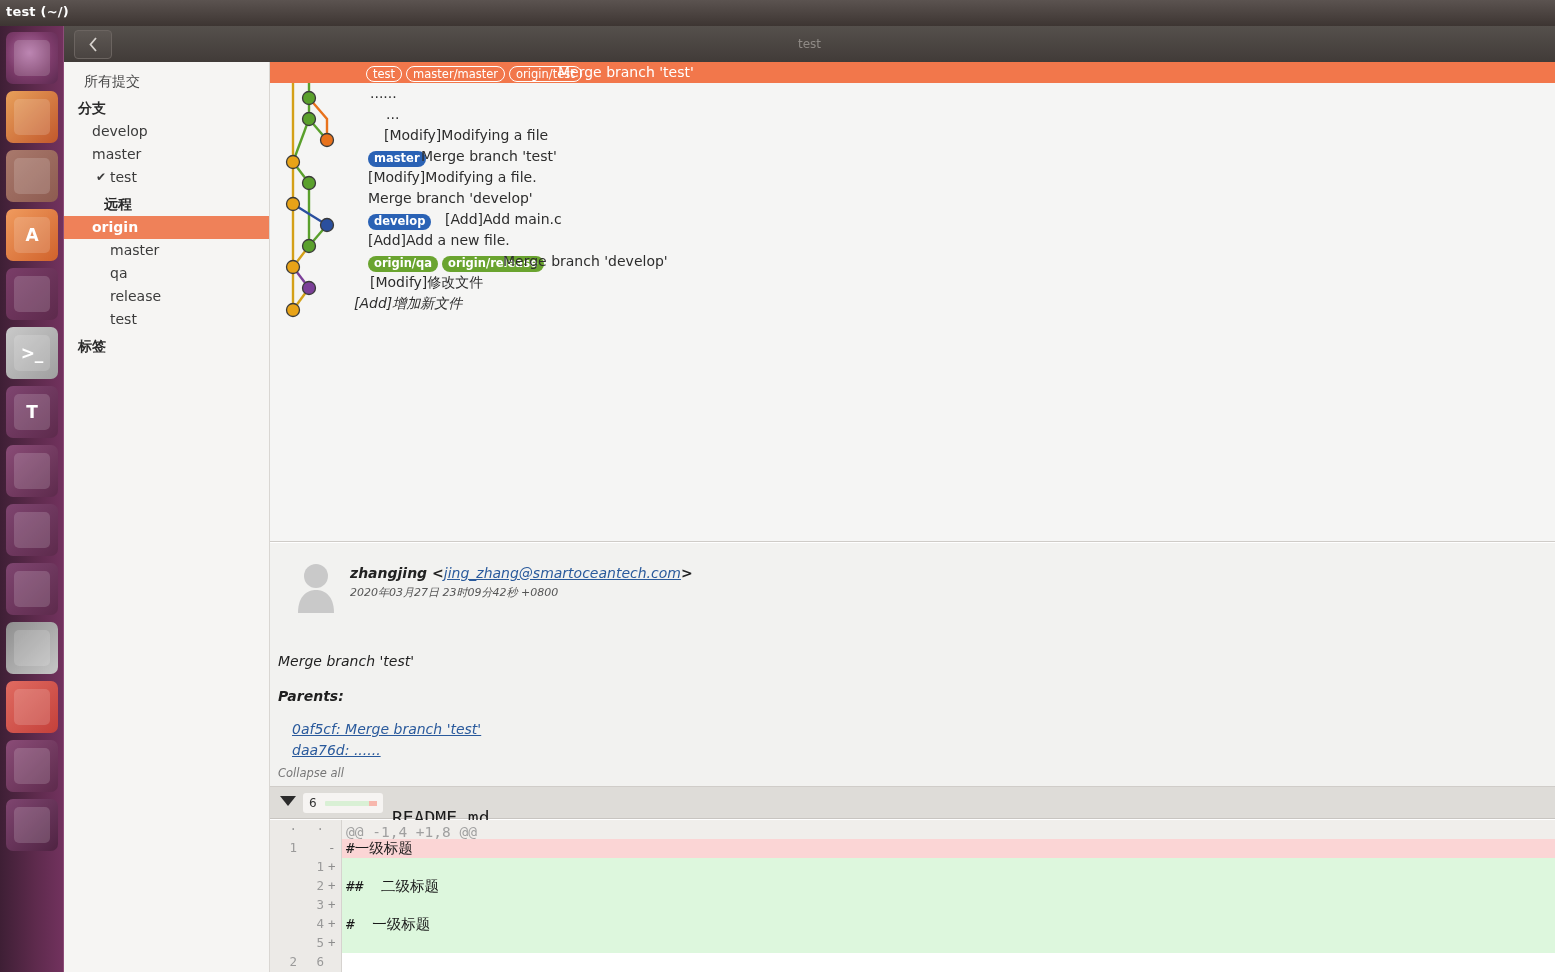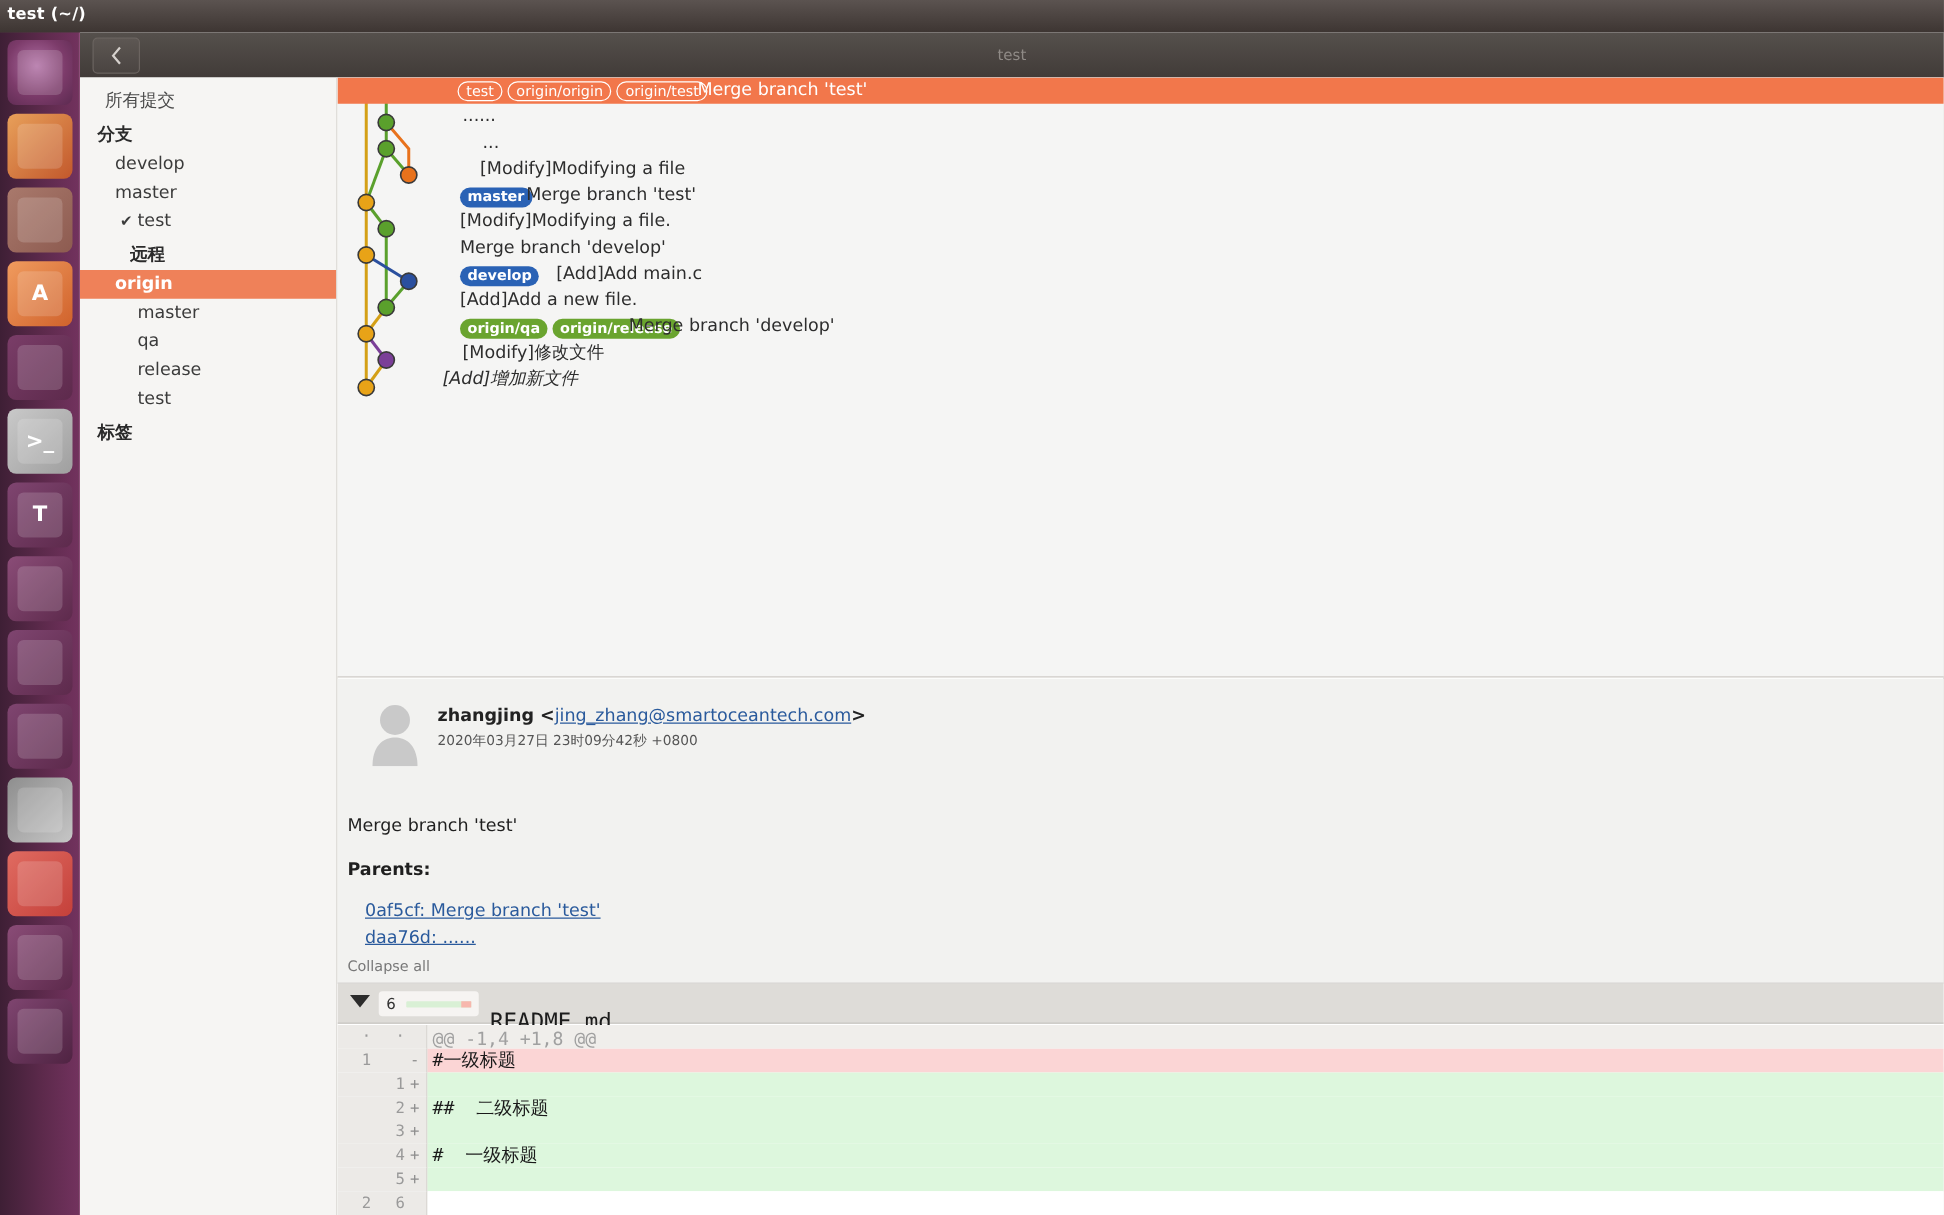--- a/index.html
+++ b/index.html
@@ -64,20 +64,21 @@
   .li-edit   { background: linear-gradient(135deg,#8e8e8e,#c6c6c6); }
   .li-git    { background: linear-gradient(135deg,#e06b61,#c4403a); }
   .li-media  { background: linear-gradient(135deg,#8a4c77,#5d2a4c); }
   .li-ws     { background: linear-gradient(135deg,#7f4570,#4f2342); }
 
   
   #app {
     position: absolute; left: 64px; top: 26px;
     width: 1491px; height: 946px;
     background: #ffffff;
+    border-radius: 19px;
   }
   #app-titlebar {
     position: absolute; left: 0; top: 0; width: 1491px; height: 36px;
     background: linear-gradient(180deg,#55504c 0%, #413b38 100%);
   }
   #back-btn {
     position: absolute; left: 10px; top: 4px; width: 38px; height: 29px;
     background: linear-gradient(180deg,#5d5753 0%,#4a4441 100%);
     border: 1px solid #6b6460; border-radius: 4px;
     display: flex; align-items: center; justify-content: center;
@@ -142,20 +143,21 @@
   .badge-blue  { background: #2a62b5; }
   .badge-green { background: #6aa42f; }
   .badge-wrap { position: absolute; top: 2px; white-space: nowrap; }
 
   
   #detail-pane {
     position: absolute; left: 206px; top: 517px;
     width: 1285px; height: 310px;
     background: #f2f2f0;
     overflow: hidden;
+    font-style: italic;
   }
   #avatar {
     position: absolute; left: 24px; top: 18px; width: 44px; height: 52px;
   }
   #author-line {
     position: absolute; left: 80px; top: 22px;
     font-size: 14px; color: #222222; font-weight: bold;
   }
   #author-line .email { color: #2a5a9c; text-decoration: underline; font-weight: normal; }
   #date-line {
@@ -360,21 +362,21 @@
           <circle cx="23" cy="142" r="6.5" fill="#e8a317"></circle>
           <circle cx="57" cy="163" r="6.5" fill="#2a4f9e"></circle>
           <circle cx="39" cy="184" r="6.5" fill="#5aa02c"></circle>
           <circle cx="23" cy="205" r="6.5" fill="#e8a317"></circle>
           <circle cx="39" cy="226" r="6.5" fill="#7b3f98"></circle>
           <circle cx="23" cy="248" r="6.5" fill="#e8a317"></circle>
         </g>
       </svg>
       <div id="commit-rows">
           <div class="commit-row sel" style="top: 0px;">
-            <span class="badge-wrap" style="left: 96px;"><span class="badge badge-outline" style="margin-right: 4px;">test</span><span class="badge badge-outline" style="margin-right: 4px;">origin/origin</span><span class="badge badge-outline" style="margin-right: 4px;">origin/test</span></span>
+            <span class="badge-wrap" style="left: 96px;"><span class="badge badge-outline" style="margin-right: 4px;">test</span><span class="badge badge-outline" style="margin-right: 4px;">master/master</span><span class="badge badge-outline" style="margin-right: 4px;">origin/test</span></span>
             <span class="commit-text" style="left: 288px;">Merge branch 'test'</span>
           </div>
           <div class="commit-row" style="top: 21px;">
             <span class="commit-text" style="left: 100px;">......</span>
           </div>
           <div class="commit-row" style="top: 42px;">
             <span class="commit-text" style="left: 116px;">...</span>
           </div>
           <div class="commit-row" style="top: 63px;">
             <span class="commit-text" style="left: 114px;">[Modify]Modifying a file</span>

